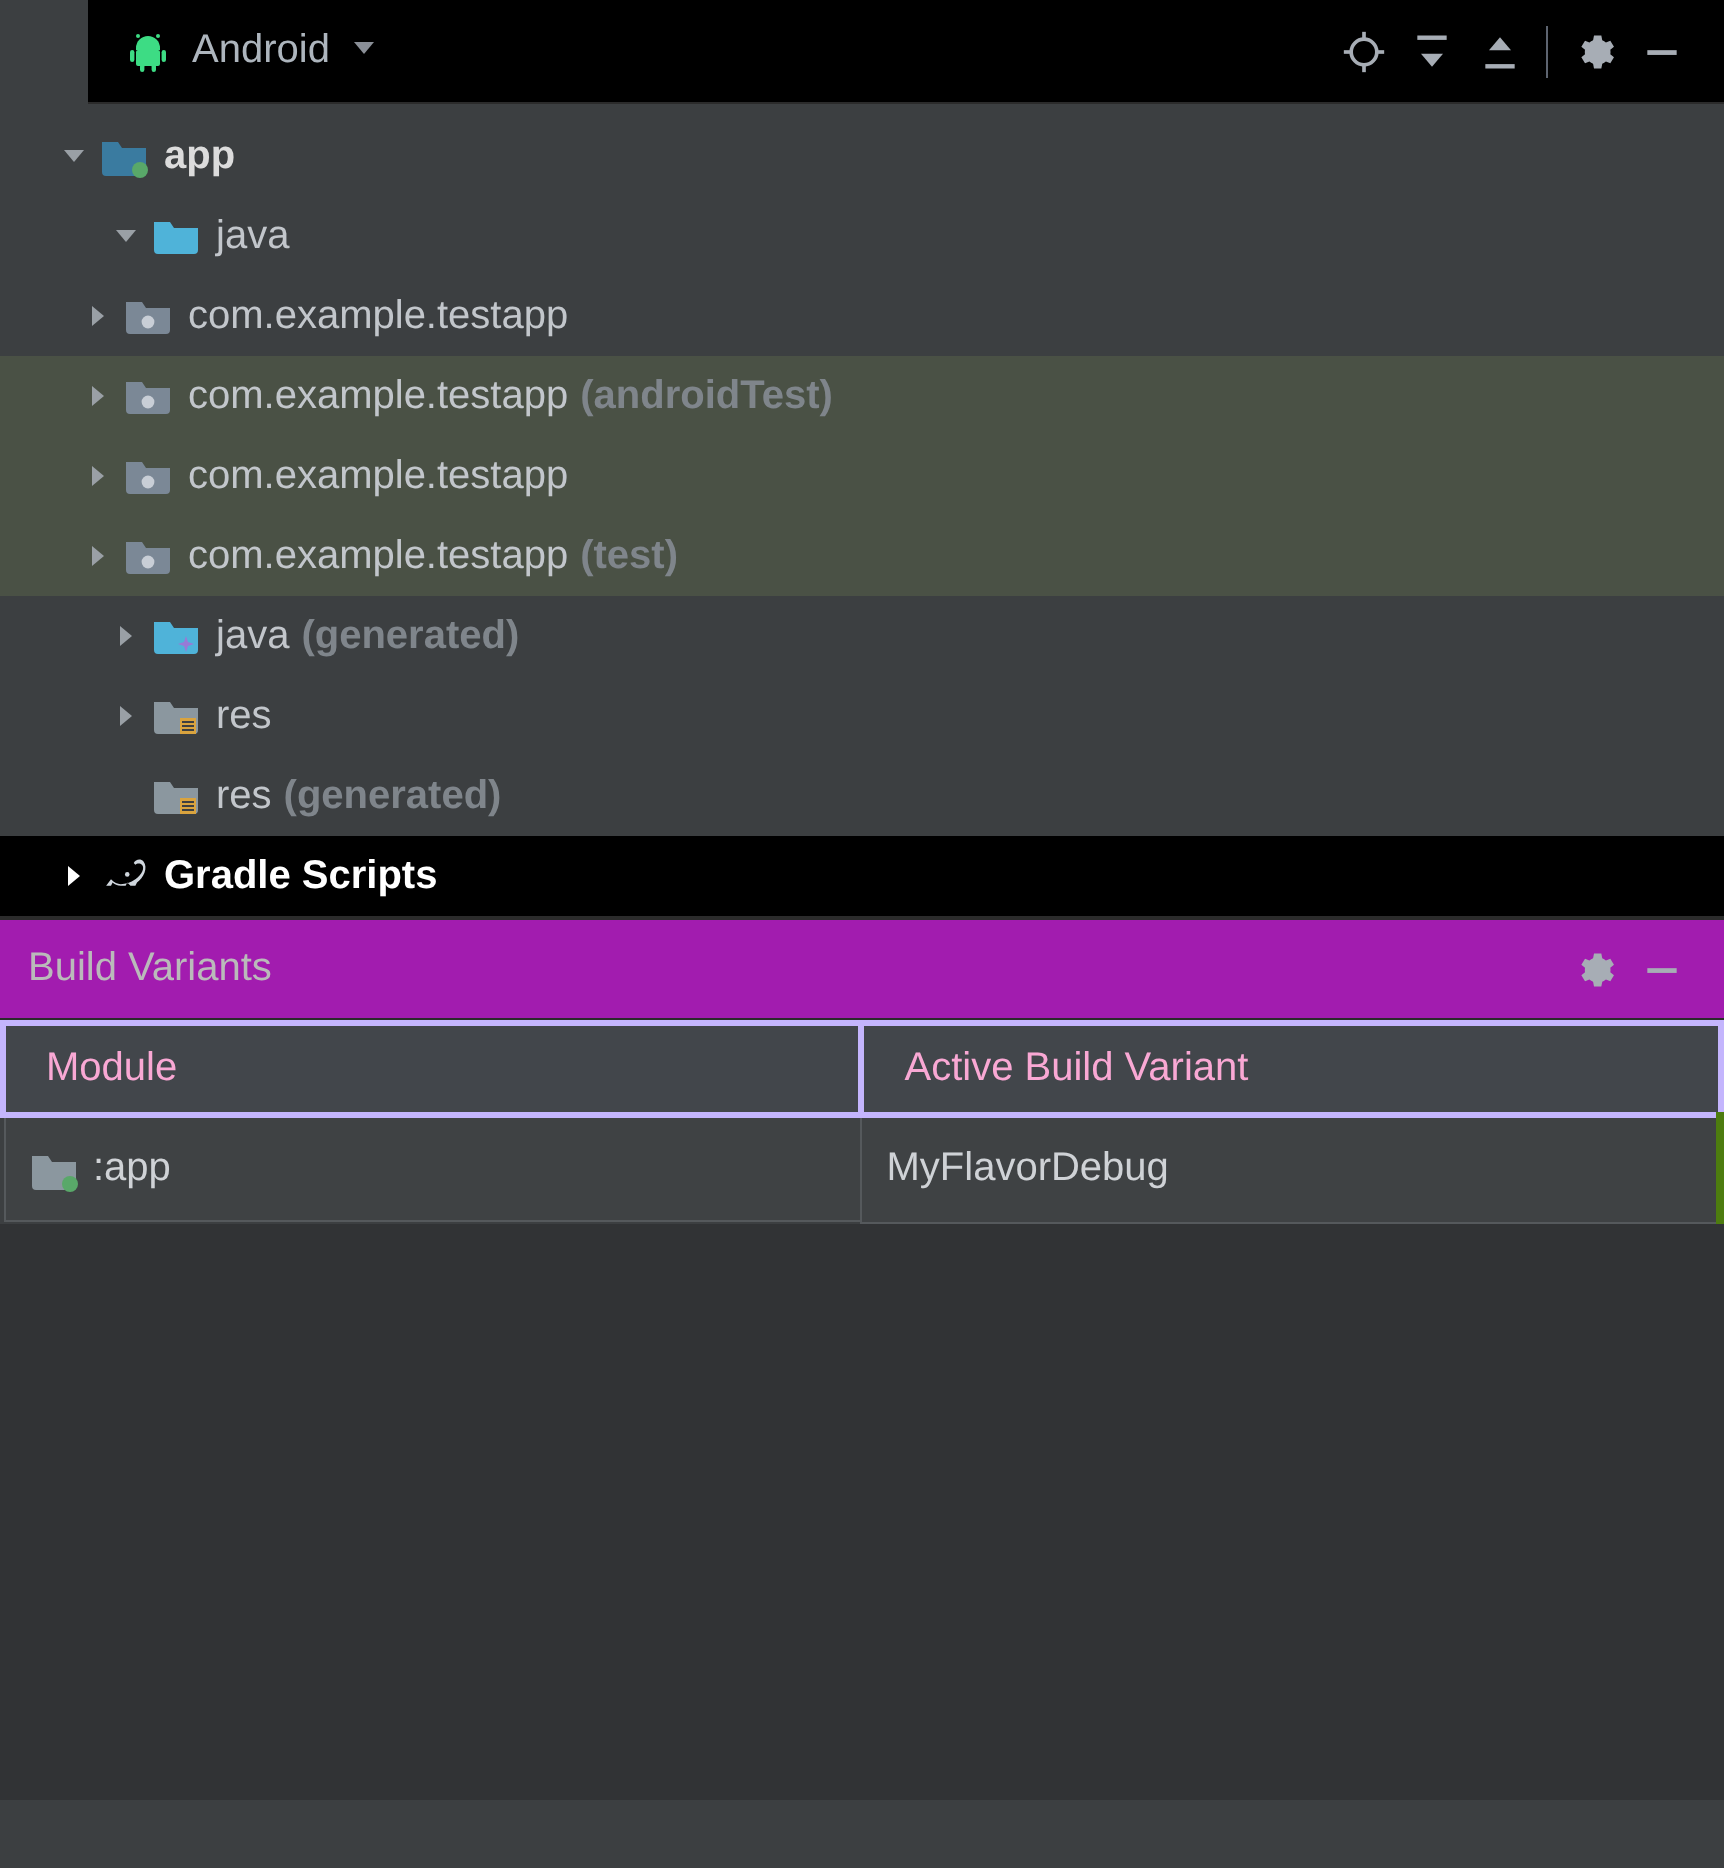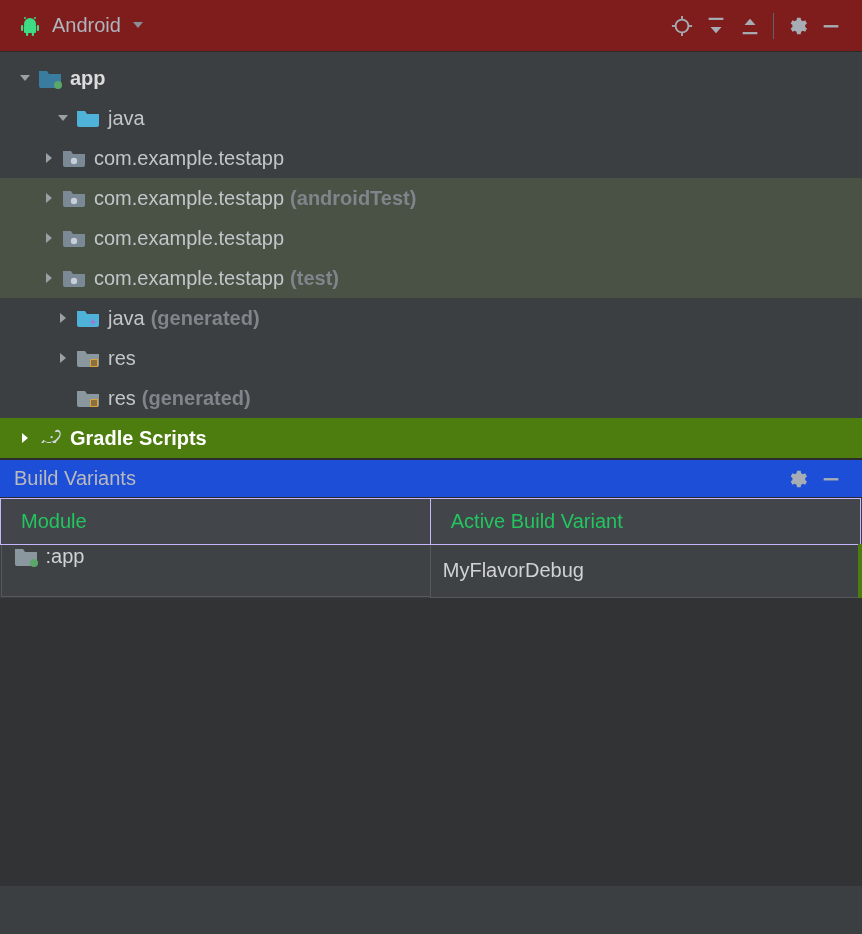--- a/index.html
+++ b/index.html
@@ -9,25 +9,26 @@
     background: #3c3f41;
     font-family: -apple-system, BlinkMacSystemFont, "Segoe UI", Arial, sans-serif;
     font-size: 20px;
     color: #bbbbbb;
     overflow: hidden;
   }
 
   
   .top-toolbar {
     height: 52px;
-    background: #7f1d1d;
+    background: #000000;
     display: flex;
     align-items: center;
     padding: 0 14px 0 18px;
     border-bottom: 1px solid #2b2b2b;
+    margin-left: 44px;
   }
   .android-icon { display:flex; align-items:center; }
   .view-name {
     color: #adb5bd;
     margin-left: 10px;
     margin-right: 10px;
   }
   .dropdown-chevron { color: #8a8f97; }
   .top-toolbar .spacer { flex: 1; }
   .icon-btn {
@@ -70,71 +71,71 @@
     justify-content:center;
   }
   .node-label {
     margin-left: 6px;
     white-space: nowrap;
   }
   .bold { font-weight: 700; color: #dcdcdc; }
   .dim { color: #7f858b; font-weight: bold; }
   .pale { color: #c2c6cb; }
   
-  .ind0 { padding-left: 14px; }
+  .ind0 { padding-left: 26px; }
   .ind1 { padding-left: 52px; }
   .ind2 { padding-left: 38px; }
   
   .hl-test { background: #4a5145; }
-  .hl-selected { background: #4d7c0f; }
+  .hl-selected { background: #000000; }
   .hl-selected .node-label,
   .hl-selected .bold { color: #ffffff; }
   .hl-selected .disclosure { color: #ffffff; }
 
   
   .panel-divider {
     height: 2px;
     background: #2b2b2b;
   }
   .panel-header {
-    height: 38px;
-    background: #1d4ed8;
+    height: 50px;
+    background: #a21caf;
     display:flex;
     align-items:center;
     padding: 0 14px 0 14px;
     border-bottom: 1px solid #2b2b2b;
   }
   .panel-title {
     color: #bababa;
     flex: 1;
   }
   .variants-table {
     width: 100%;
     border-collapse: collapse;
   }
   .variants-table th {
     text-align: left;
     font-weight: 400;
-    color: #22c55e;
+    color: #f9a8d4;
     background: #42464b;
-    border: 1px solid #c4b5fd;
+    border: 3px solid #c4b5fd;
     height: 46px;
     padding: 0 20px;
   }
   .variants-table td {
     text-align: left;
     background: #3f4244;
     border-left: 1px solid #55595c;
     border-right: 4px solid #4d7c0f;
     border-bottom: 1px solid #55595c;
     height: 52px;
     padding: 0 12px;
     color: #cfd2d6;
   }
-  .variants-table td.module-cell { display:flex; border-right:none; }
+  .variants-table td.module-cell { display:flex; align-items:center; border-right:none; }
   .variants-body {
     height: 288px;
     background: #313335;
   }
 </style>
 </head>
 <body>
 
 <div class="top-toolbar">
   <span class="android-icon">

